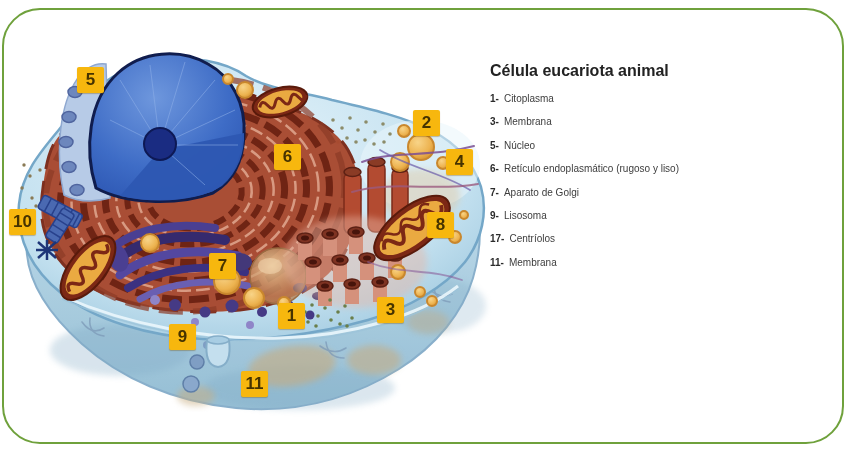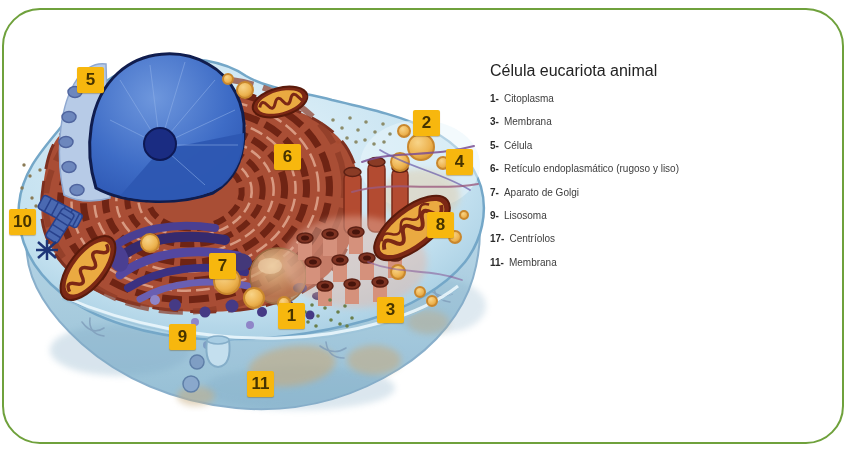--- a/index.html
+++ b/index.html
@@ -6,21 +6,21 @@
   #stage{position:relative;width:850px;height:455px;background:#ffffff;overflow:hidden;
          font-family:"Liberation Sans", sans-serif;}
   .frame{position:absolute;left:2px;top:8px;width:842px;height:436px;
          border:2.5px solid #6fa13c;border-radius:38px;background:#ffffff;box-sizing:border-box;}
   #cell-art{position:absolute;left:0;top:0;width:850px;height:455px;}
   .marker{position:absolute;min-width:27px;height:26px;line-height:26px;padding:0 3px;
           box-sizing:border-box;background:#f7b70e;color:#463300;font-weight:700;
           font-size:17px;text-align:center;border-radius:2px;
           box-shadow:0 1px 1px rgba(120,80,0,.35);}
   .legend{position:absolute;left:490px;top:62px;width:350px;color:#3d3d3d;}
-  .legend-title{font-weight:400;font-size:16px;color:#222222;margin-bottom:7px;}
+  .legend-title{font-weight:700;font-size:16px;color:#222222;margin-bottom:7px;}
   .legend-row{font-size:10px;line-height:23.4px;white-space:nowrap;}
   .legend-row .num{font-weight:700;color:#2b2b2b;margin-right:5px;}
 </style>
 </head>
 <body>
 
 <div id="stage">
   <div class="frame"></div>
 
   <svg id="cell-art" viewBox="0 0 850 455" xmlns="http://www.w3.org/2000/svg">
@@ -365,26 +365,26 @@
   <div class="marker" style="left:278px;top:303px">1</div>
   <div class="marker" style="left:413px;top:110px">2</div>
   <div class="marker" style="left:377px;top:297px">3</div>
   <div class="marker" style="left:446px;top:149px">4</div>
   <div class="marker" style="left:77px;top:67px">5</div>
   <div class="marker" style="left:274px;top:144px">6</div>
   <div class="marker" style="left:209px;top:253px">7</div>
   <div class="marker" style="left:427px;top:212px">8</div>
   <div class="marker" style="left:169px;top:324px">9</div>
   <div class="marker" style="left:9px;top:209px">10</div>
-  <div class="marker" style="left:247px;top:371px">11</div>
+  <div class="marker" style="left:241px;top:371px">11</div>
 
   <div class="legend">
     <div class="legend-title">Célula eucariota animal</div>
     <div class="legend-row"><span class="num">1-</span><span>Citoplasma</span></div>
     <div class="legend-row"><span class="num">3-</span><span>Membrana</span></div>
-    <div class="legend-row"><span class="num">5-</span><span>Célula</span></div>
+    <div class="legend-row"><span class="num">5-</span><span>Núcleo</span></div>
     <div class="legend-row"><span class="num">6-</span><span>Retículo endoplasmático (rugoso y liso)</span></div>
     <div class="legend-row"><span class="num">7-</span><span>Aparato de Golgi</span></div>
     <div class="legend-row"><span class="num">9-</span><span>Lisosoma</span></div>
     <div class="legend-row"><span class="num">17-</span><span>Centríolos</span></div>
     <div class="legend-row"><span class="num">11-</span><span>Membrana</span></div>
   </div>
 </div>
 
 </body></html>

